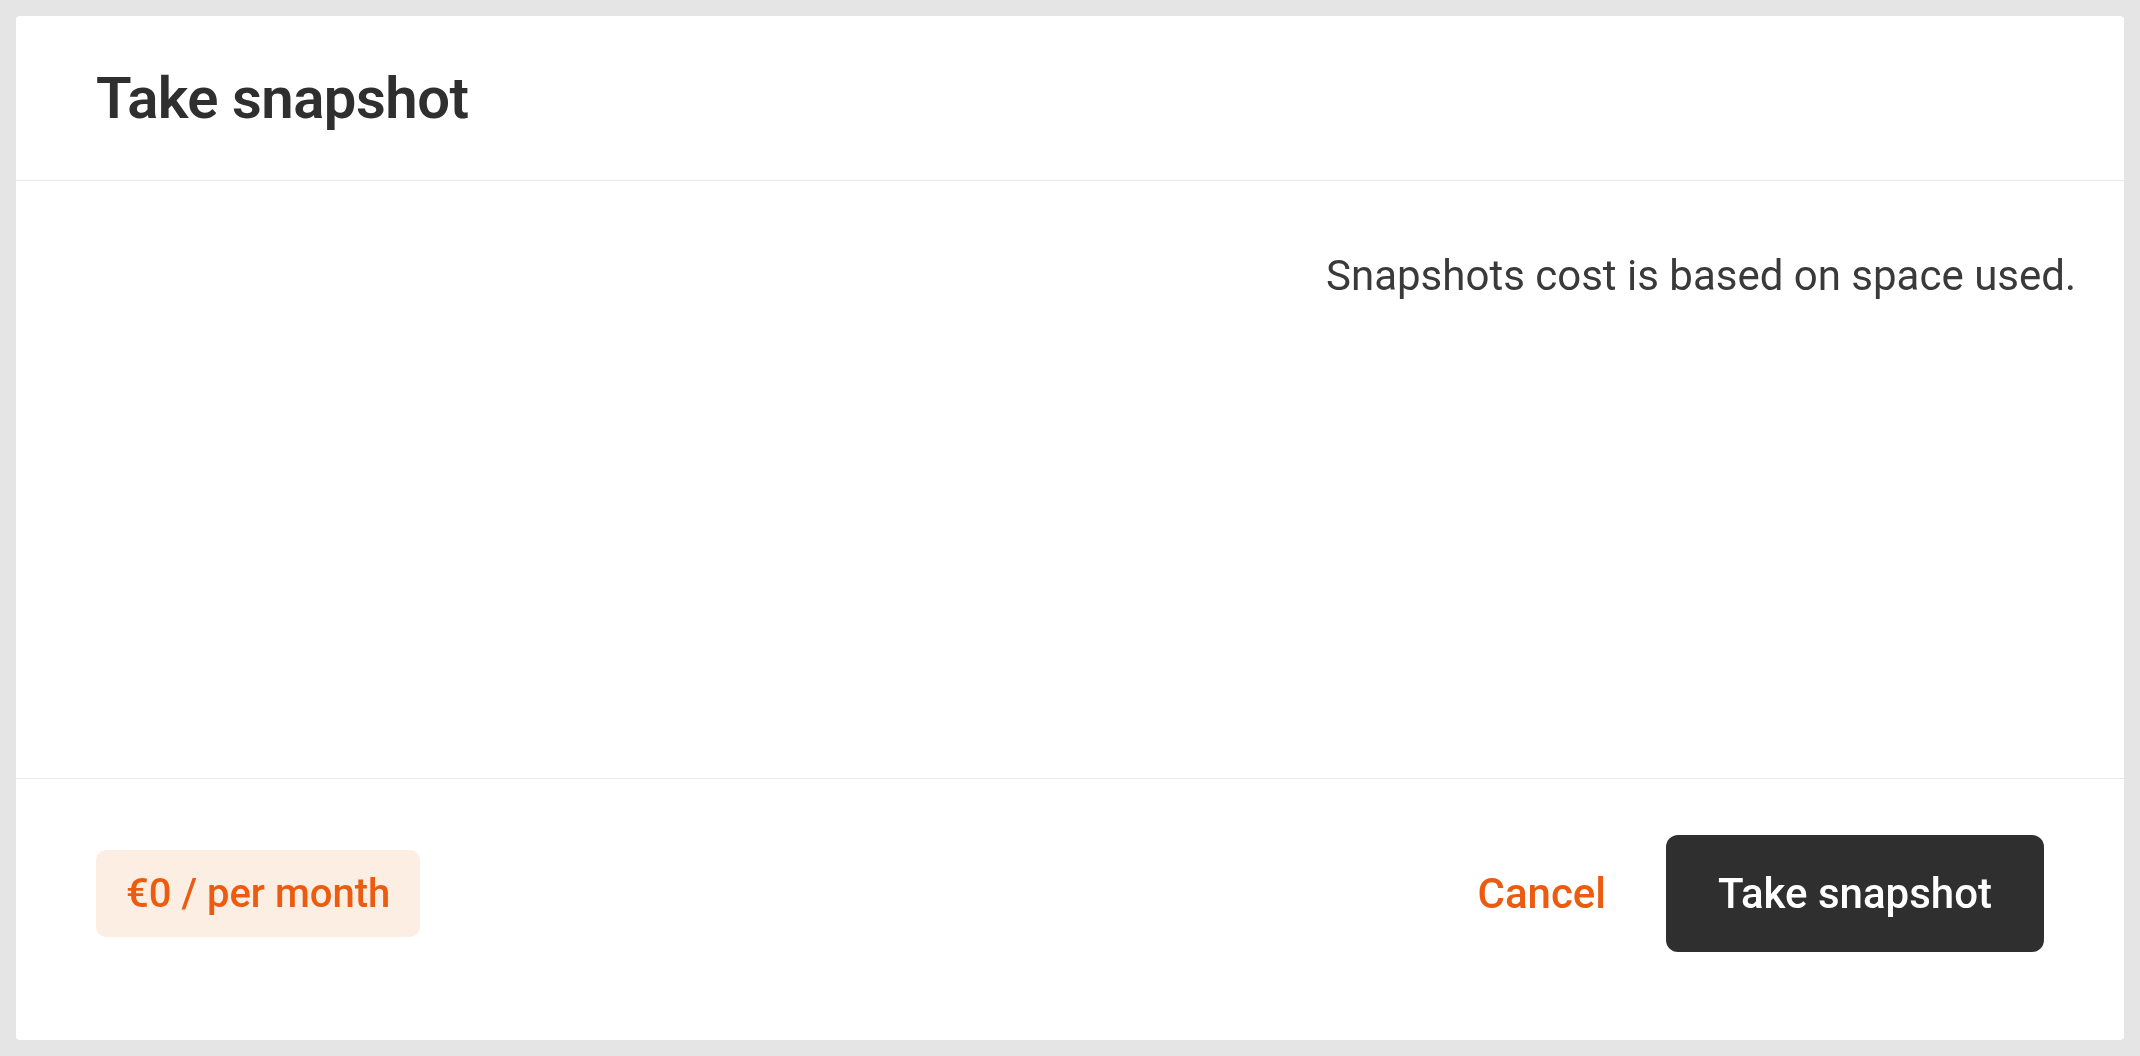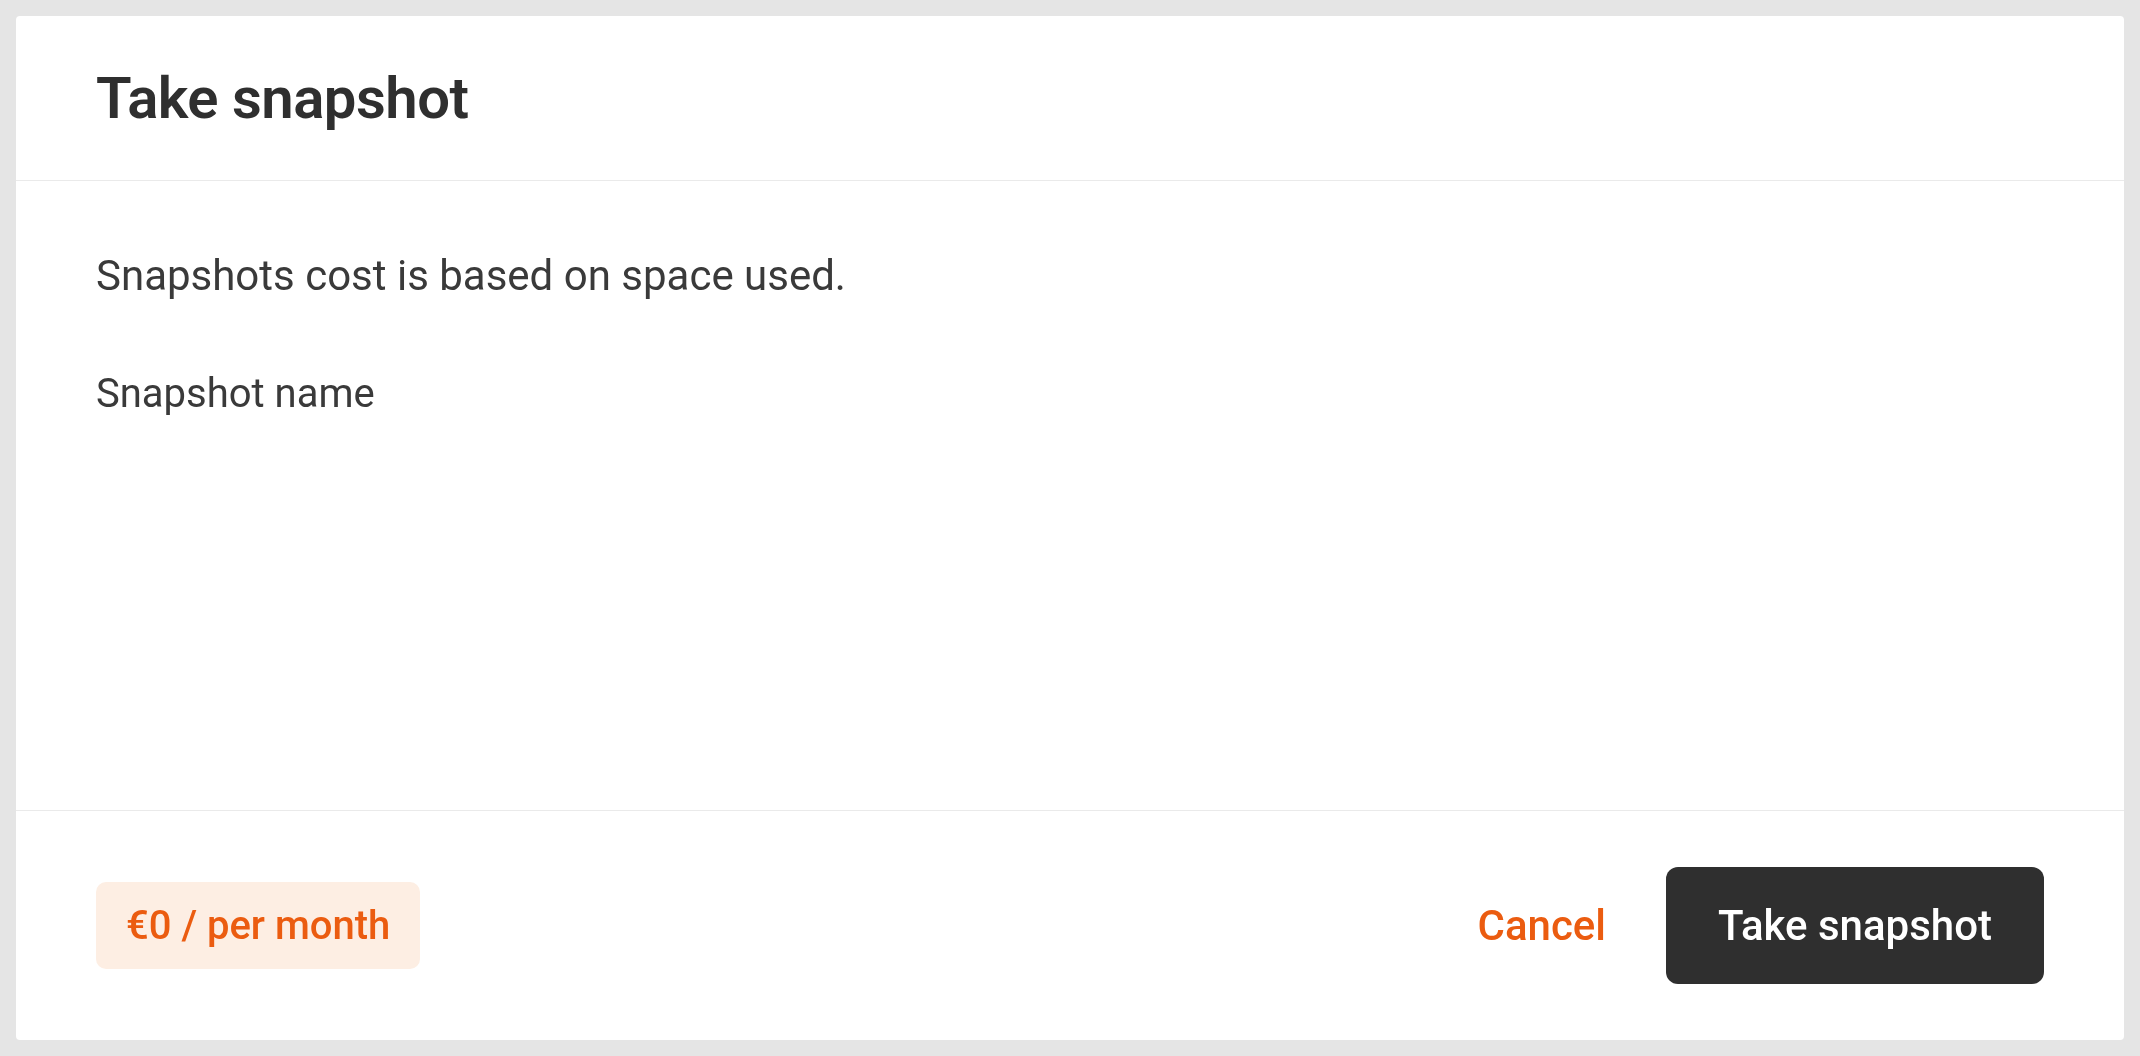--- a/index.html
+++ b/index.html
@@ -27,24 +27,25 @@
       padding: 48px 80px 48px 80px;
       border-bottom: 1px solid #eaeaea;
     }
     .dialog-title {
       font-size: 58px;
       font-weight: 600;
       color: #2f2f2f;
       letter-spacing: -0.5px;
     }
     .dialog-body {
-      padding: 70px 80px 70px 80px;
+      padding: 70px 48px 70px 80px;
       flex: 1;
       display: flex;
       flex-direction: column;
+      align-items: flex-end;
     }
     .description {
       font-size: 42px;
       color: #3a3a3a;
       margin-bottom: 70px;
     }
     .field-label {
       font-size: 40px;
       color: #3a3a3a;
       margin-bottom: 24px;
@@ -59,21 +60,21 @@
       font-size: 42px;
       color: #2f2f2f;
       font-family: inherit;
       outline: none;
     }
     .text-input::placeholder {
       color: #4a4a4a;
     }
     .dialog-footer {
       border-top: 1px solid #eaeaea;
-      padding: 56px 80px 56px 80px;
+      padding: 56px 80px 88px 80px;
       display: flex;
       align-items: center;
       justify-content: space-between;
     }
     .price-badge {
       background: #fdeee3;
       color: #eb5c10;
       font-size: 40px;
       font-weight: 500;
       padding: 20px 30px;
@@ -107,21 +108,20 @@
   </style>
 </head>
 <body>
 
 <div class="dialog">
   <div class="dialog-header">
     <h1 class="dialog-title">Take snapshot</h1>
   </div>
   <div class="dialog-body">
     <p class="description">Snapshots cost is based on space used.</p>
-    <label class="field-label">Snapshot name</label>
   </div>
   <div class="dialog-footer">
     <div class="price-badge">€0 / per month</div>
     <div class="footer-actions">
       <button class="cancel-button">Cancel</button>
       <button class="primary-button">Take snapshot</button>
     </div>
   </div>
 </div>
 

